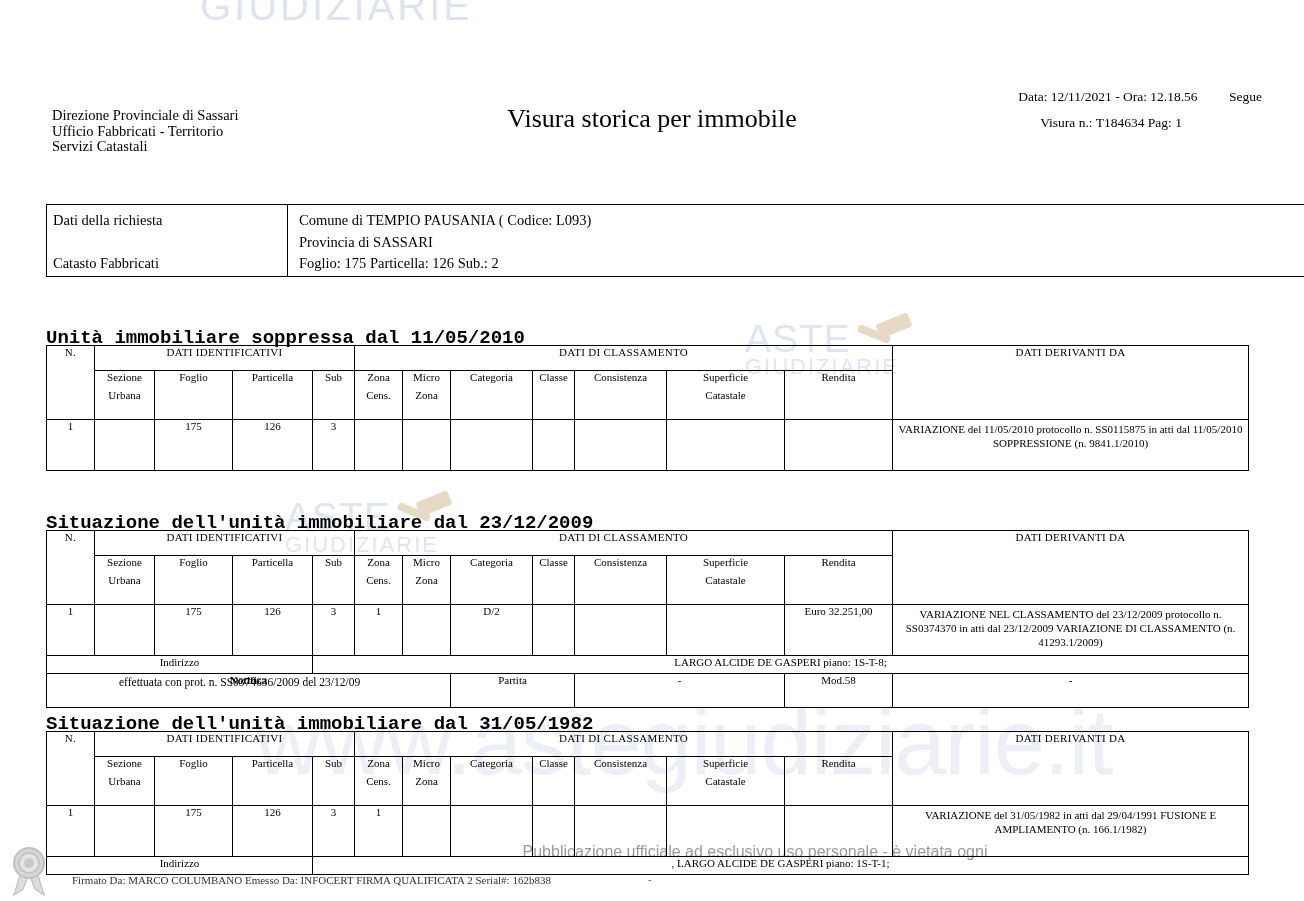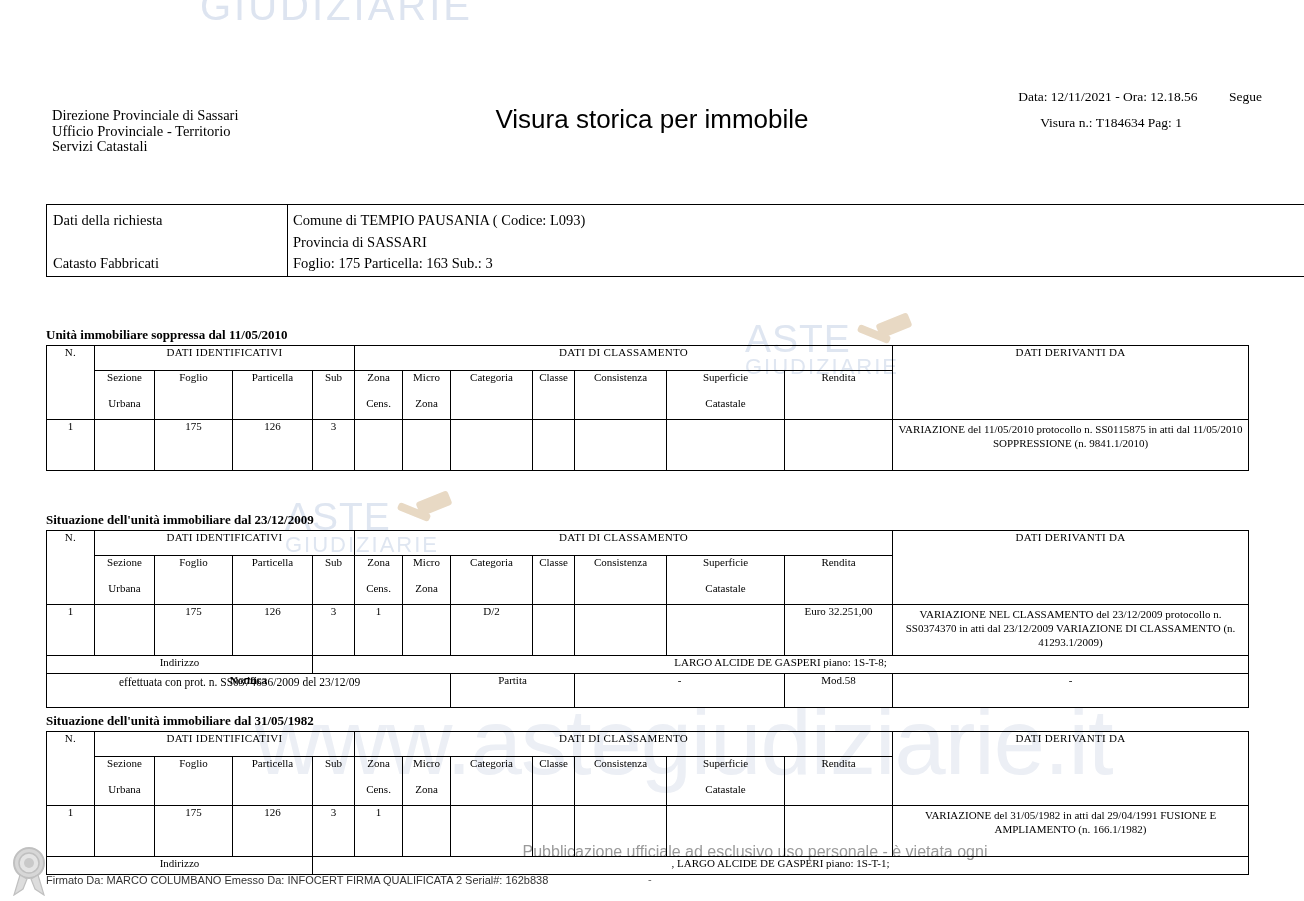--- a/index.html
+++ b/index.html
@@ -176,21 +176,21 @@
     color: #000;
   }
 
   .doc-title {
     position: absolute;
     left: 0;
     top: 104px;
     width: 1304px;
     text-align: center;
     font-size: 26px;
-    font-family: Liberation Sans, sans-serif;
+    font-family: Liberation Serif, serif;
   }
   .doc-sub {
     position: absolute;
     left: 0;
     top: 138px;
     width: 1304px;
     text-align: center;
     font-size: 20px;
   }
 
@@ -224,30 +224,30 @@
     left: 240px; top: 0; bottom: 0;
     width: 1px; background: #000;
   }
   .req-lbl {
     position: absolute;
     left: 6px;
     font-size: 14.5px;
   }
   .req-val {
     position: absolute;
-    left: 246px;
+    left: 252px;
     font-size: 14.5px;
     white-space: nowrap;
   }
 
   .sect-title {
     position: absolute;
-    font-size: 13px;
+    font-size: 19px;
     font-weight: bold;
-    font-family: Liberation Serif, serif;
+    font-family: Liberation Mono, monospace;
     white-space: nowrap;
   }
 
   table.vt {
     position: absolute;
     border-collapse: collapse;
     table-layout: fixed;
     font-family: "Liberation Serif", serif;
     background: transparent;
   }
@@ -265,21 +265,21 @@
     font-weight: bold;
     letter-spacing: .3px;
     height: 24px;
     vertical-align: middle;
   }
   .colh {
     height: 48px;
     font-size: 11.5px;
     padding-top: 6px;
   }
-  .colh .l2 { display:block; margin-top: 14px; }
+  .colh .l2 { display:block; margin-top: 6px; }
   .datarow td { height: 46px; font-weight: bold; font-size: 12.5px; padding-top: 3px; }
   .derived {
     text-align: left;
     font-weight: normal !important;
     font-size: 11px;
     line-height: 14px;
     padding: 2px 3px !important;
   }
   .rend { font-size: 12px; font-weight: bold; }
 
@@ -292,23 +292,23 @@
     position: absolute;
     left: 72px;
     top: 2px;
     font-size: 11.5px;
     white-space: nowrap;
   }
   .dash { vertical-align: top !important; font-size: 11px; }
 
   .sig-line {
     position: absolute;
-    left: 46px;
+    left: 72px;
     top: 874px;
-    font-family: Liberation Sans, sans-serif;
+    font-family: Liberation Serif, serif;
     font-size: 11px;
     color: #333;
     white-space: nowrap;
   }
   .sig-dash {
     position: absolute;
     left: 648px;
     top: 873px;
     font-family: "Liberation Sans", sans-serif;
     font-size: 11px;
@@ -348,41 +348,41 @@
     <circle cx="23" cy="17" r="15" fill="#b7b7b7" stroke="#8d8d8d" stroke-width="2"></circle>
     <circle cx="23" cy="17" r="10" fill="#cfcfcf" stroke="#8d8d8d" stroke-width="1.5"></circle>
     <circle cx="23" cy="17" r="5" fill="#9e9e9e"></circle>
     <polygon points="14,29 8,49 17,43 21,33" fill="#c2c2c2" stroke="#8d8d8d" stroke-width="1.2"></polygon>
     <polygon points="32,29 38,49 29,43 25,33" fill="#c2c2c2" stroke="#8d8d8d" stroke-width="1.2"></polygon>
   </svg>
 
 
   <div class="office-lines">
     <div>Direzione Provinciale di Sassari</div>
-    <div>Ufficio Provinciale - Territorio</div>
+    <div>Ufficio Fabbricati - Territorio</div>
     <div>Servizi Catastali</div>
   </div>
 
   <div class="doc-title">Visura storica per immobile</div>
 
   <div class="hdr-right">
     <div>
       <span>Data: 12/11/2021 - Ora: 12.18.56</span>
       <span class="segue">Segue</span>
     </div>
     <div class="l2">Visura n.: T184634 Pag: 1</div>
   </div>
 
   <div class="box req-box">
     <div class="vsep"></div>
     <div class="req-lbl" style="top:7px;">Dati della richiesta</div>
     <div class="req-lbl" style="top:50px;">Catasto Fabbricati</div>
     <div class="req-val" style="top:7px;">Comune di TEMPIO PAUSANIA ( Codice: L093)</div>
     <div class="req-val" style="top:29px;">Provincia di SASSARI</div>
-    <div class="req-val" style="top:50px;">Foglio: 175 Particella: 163 Sub.: 3</div>
+    <div class="req-val" style="top:50px;">Foglio: 175 Particella: 126 Sub.: 2</div>
   </div>
 
   <div class="sect-title" style="left:46px; top:327px;">Unità immobiliare soppressa dal 11/05/2010</div>
   <table class="vt" style="left:46px; top:345px; width:1202px;">
     <colgroup>
       <col style="width:48px">
         <col style="width:60px">
         <col style="width:78px">
         <col style="width:80px">
       <col style="width:42px">

